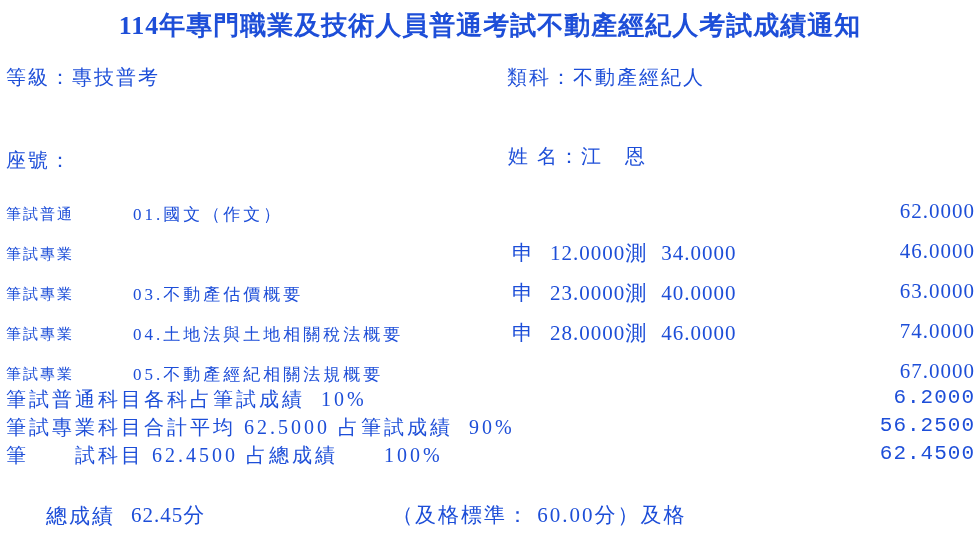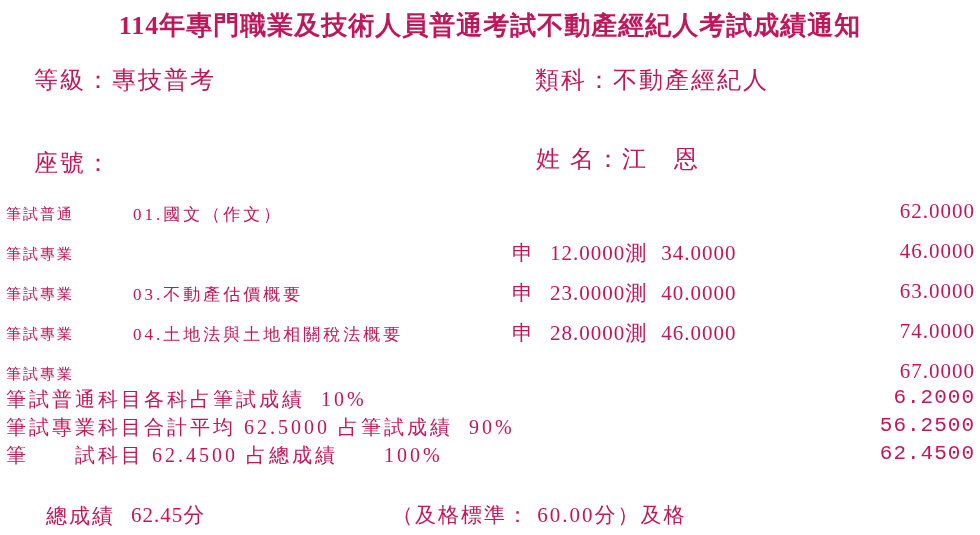--- a/index.html
+++ b/index.html
@@ -5,41 +5,40 @@
   html, body {
     margin: 0;
     padding: 0;
     background: #ffffff;
   }
   .page {
     position: relative;
     width: 980px;
     height: 535px;
     background: #ffffff;
-    color: #be185d;
+    color: #1d4ed8;
     font-family: "Liberation Serif", "DejaVu Serif", serif;
     overflow: hidden;
   }
   .doc-title {
     position: absolute;
     top: 8px;
     left: 0;
     width: 100%;
     text-align: center;
     font-size: 26px;
     font-weight: 600;
     letter-spacing: 1px;
     white-space: nowrap;
   }
   .field {
     position: absolute;
-    font-size: 24px;
-    letter-spacing: 2px;
-    white-space: nowrap;
-    margin-left: 28px;
+    font-size: 20px;
+    letter-spacing: 2px;
+    white-space: nowrap;
   }
   .field-level    { top: 64px;  left: 6px;   }
   .field-category { top: 64px;  left: 507px; }
   .field-seat     { top: 147px; left: 6px;   }
   .field-name     { top: 143px; left: 508px; }
 
   .score-rows {
     position: absolute;
     top: 196px;
     left: 0;
@@ -184,20 +183,21 @@
 
     <div class="score-row">
       <span class="cell-group">筆試專業</span>
       <span class="cell-subject">04.土地法與土地相關稅法概要</span>
       <span class="cell-detail"><span class="essay-label">申</span><span>28.0000</span><span class="test-label">測</span><span>46.0000</span></span>
       <span class="cell-score">74.0000</span>
     </div>
 
     <div class="score-row">
       <span class="cell-group">筆試專業</span>
+      <span class="cell-subject">05.不動產經紀相關法規概要</span>
       <span class="cell-score">67.0000</span>
     </div>
 
   </div>
 
   <div class="summary">
     <div class="summary-line">
       <span class="summary-text">筆試普通科目各科占筆試成績  10%</span>
       <span class="summary-value">6.2000</span>
     </div>

